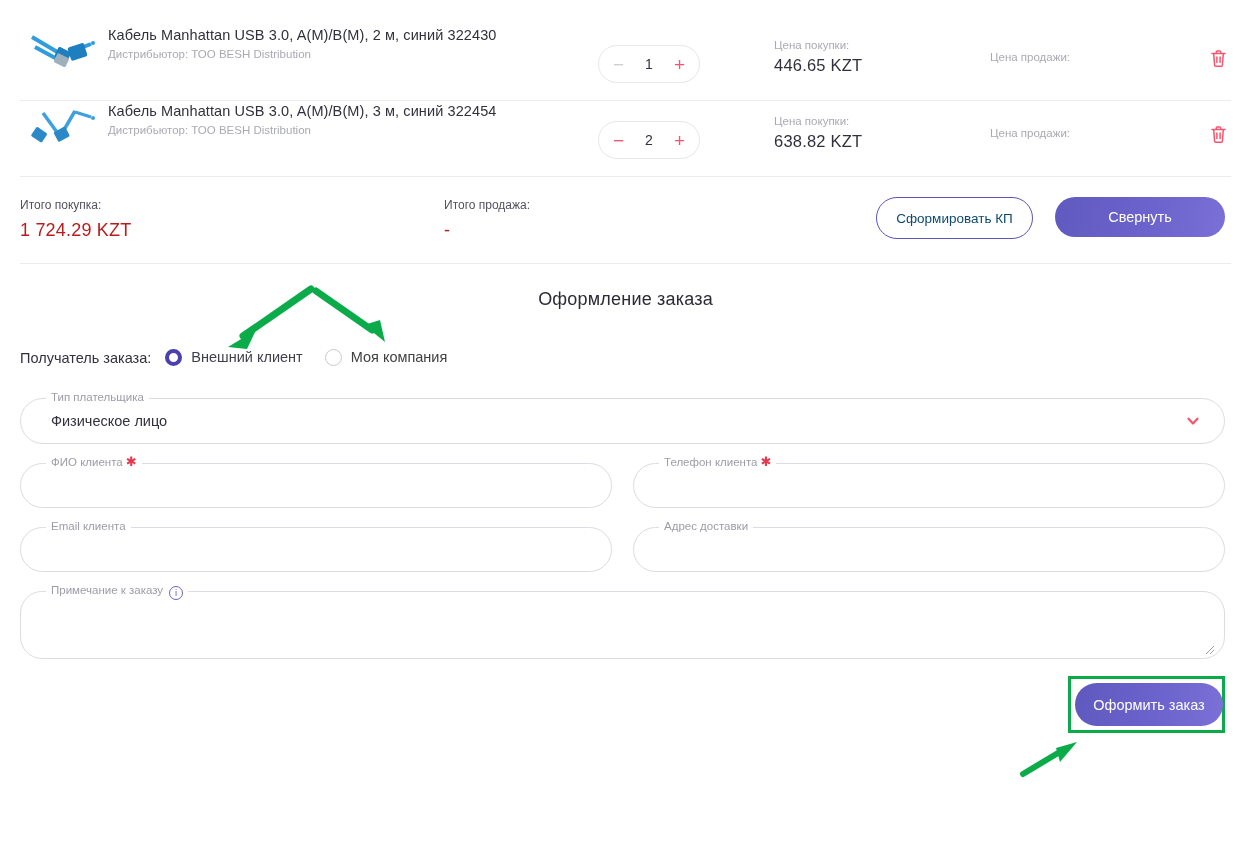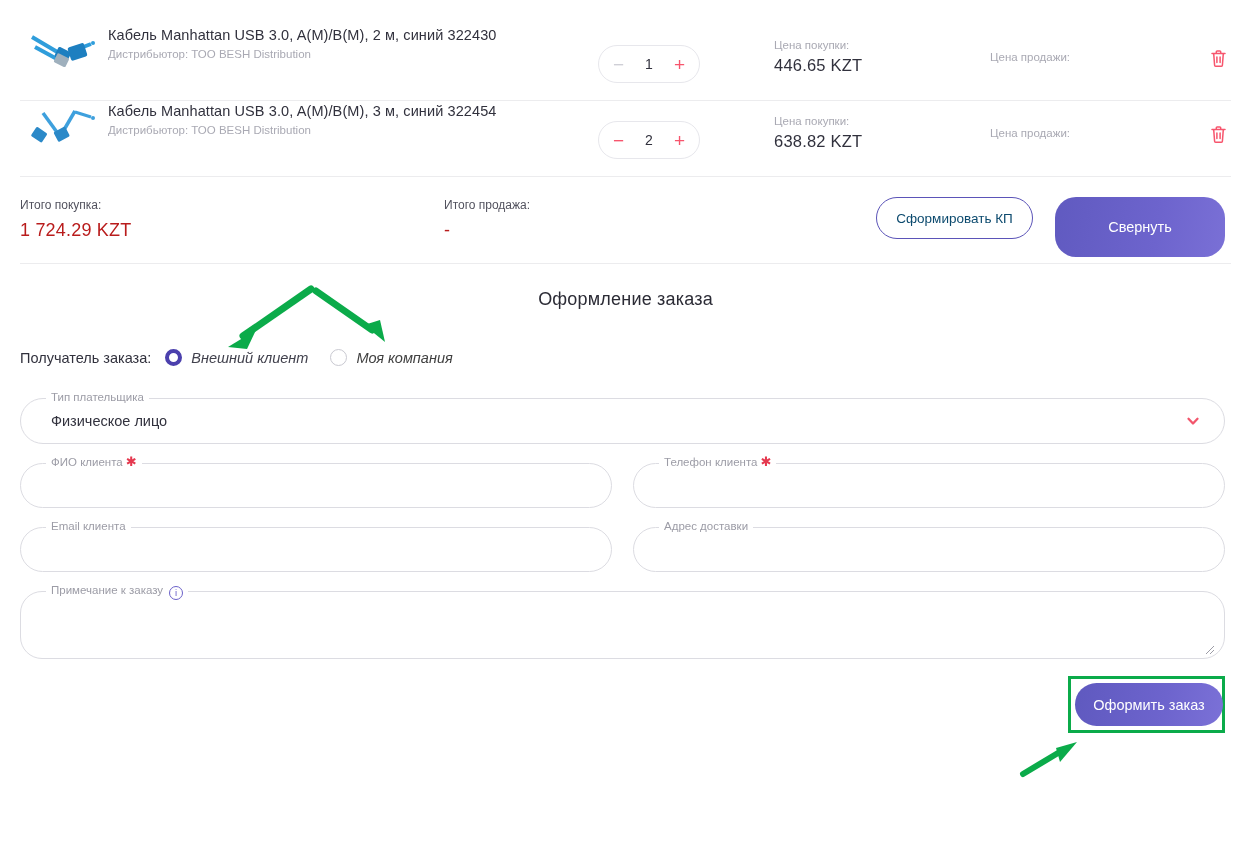--- a/index.html
+++ b/index.html
@@ -72,39 +72,39 @@
   .totals-sell { position: absolute; left: 444px; top: 196px; }
 
   .btn-outline {
     position: absolute; left: 876px; top: 197px; width: 157px; height: 42px;
     border: 1.6px solid #5b54b8; border-radius: 21px;
     background: #fff; color: #0c4a6e; font-size: 13.5px;
     font-family: "Liberation Sans", sans-serif;
     cursor: pointer; display:flex; align-items:center; justify-content:center;
   }
   .btn-primary {
-    position: absolute; left: 1055px; top: 197px; width: 170px; height: 60px;
+    position: absolute; left: 1055px; top: 197px; width: 170px; height: 40px;
     border: none; border-radius: 21px;
     background: linear-gradient(100deg,#605ac0 0%,#6d64cd 60%,#7a70d6 100%);
     color: #ffffff; font-size: 14.5px;
     font-family: "Liberation Sans", sans-serif;
     cursor: pointer; display:flex; align-items:center; justify-content:center;
   }
 
   .section-divider { position: absolute; left: 20px; right: 20px; top: 263px; height: 1px; background: #ececee; }
 
   
   .order-title {
     position: absolute; left: 0; right: 0; top: 289px;
     text-align: center; font-size: 18px; color: #2b2b35; letter-spacing: .2px;
   }
 
   .recipient-row { position: absolute; left: 20px; top: 349px; display:flex; align-items:center; }
   .recipient-label { font-size: 14.5px; color: #31313d; margin-right: 14px; }
-  .radio-opt { display:flex; align-items:center; margin-right: 22px; cursor: pointer; font-style: italic; }
+  .radio-opt { display:flex; align-items:flex-start; margin-right: 22px; cursor: pointer; }
   .radio-dot {
     width: 17px; height: 17px; border-radius: 50%;
     border: 4.5px solid #4b40ad; background: #fff; margin-right: 9px;
   }
   .radio-dot.off { border: 1.5px solid #c9c9d1; }
   .radio-text { font-size: 14.5px; color: #41414d; }
   .radio-text.muted { color: #404040; }
 
   
   .field { position: absolute; }

